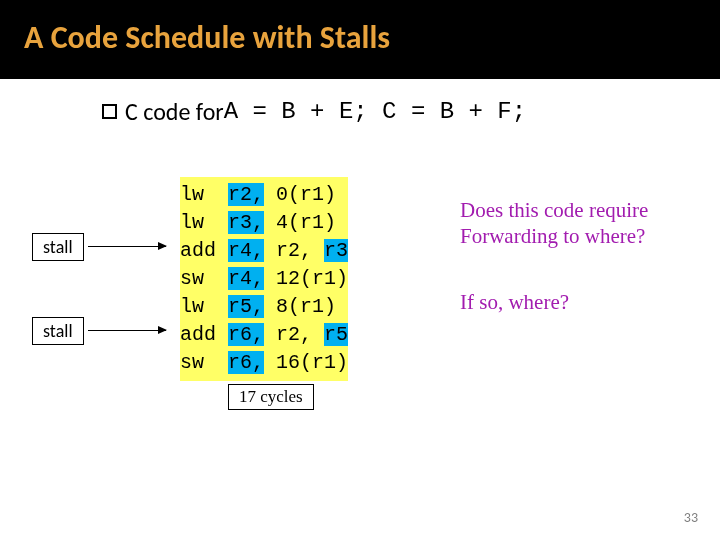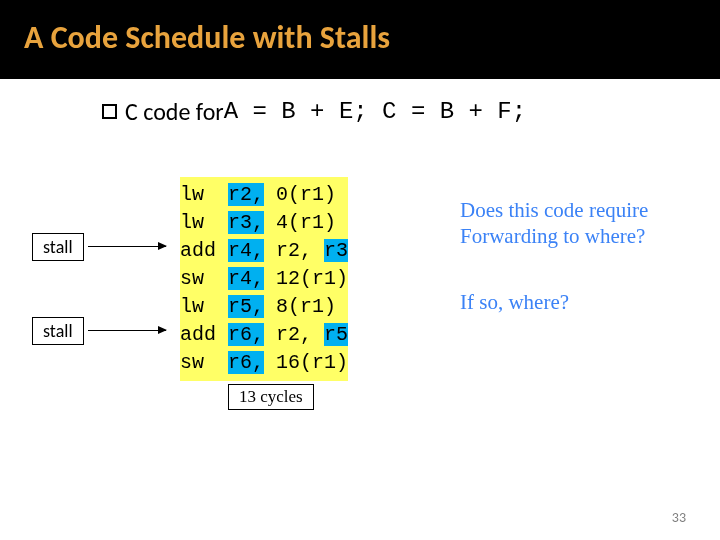--- a/index.html
+++ b/index.html
@@ -97,29 +97,29 @@
     border: 1px solid #000;
     font-family: 'Times New Roman', serif;
     font-size: 17px;
     padding: 2px 10px;
     background: #fff;
   }
   .note {
     position: absolute;
     font-family: 'Times New Roman', serif;
     font-size: 21px;
-    color: #3b82f6;
+    color: #a21caf;
     line-height: 1.25;
   }
   .note1 { top: 18px; left: 428px; }
   .note2 { top: 110px; left: 428px; }
   .page-num {
     position: absolute;
     bottom: 14px;
-    right: 34px;
+    right: 22px;
     font-family: Calibri, Arial, sans-serif;
     font-size: 14px;
     color: #7f7f7f;
   }
 </style>
 </head>
 <body>
 
 <div class="title-bar">
   <div class="title-text">A Code Schedule with Stalls</div>
@@ -141,21 +141,21 @@
     <div class="arrow arrow2"></div>
 
     <div class="code-block"><span><span>lw </span> <span class="hl">r2,</span><span> 0(r1)</span></span>
 <span><span>lw </span> <span class="hl">r3,</span><span> 4(r1)</span></span>
 <span><span>add</span> <span class="hl">r4,</span><span> r2, </span><span class="hl">r3</span></span>
 <span><span>sw </span> <span class="hl">r4,</span><span> 12(r1)</span></span>
 <span><span>lw </span> <span class="hl">r5,</span><span> 8(r1)</span></span>
 <span><span>add</span> <span class="hl">r6,</span><span> r2, </span><span class="hl">r5</span></span>
 <span><span>sw </span> <span class="hl">r6,</span><span> 16(r1)</span></span></div>
 
-    <div class="cycles-box">13 cycles</div>
+    <div class="cycles-box">17 cycles</div>
 
     <div class="note note1">
       <span>Does this code require</span><br>
       <span>Forwarding to where?</span>
     </div>
     <div class="note note2">If so, where?</div>
 
   </div>
 </div>
 

